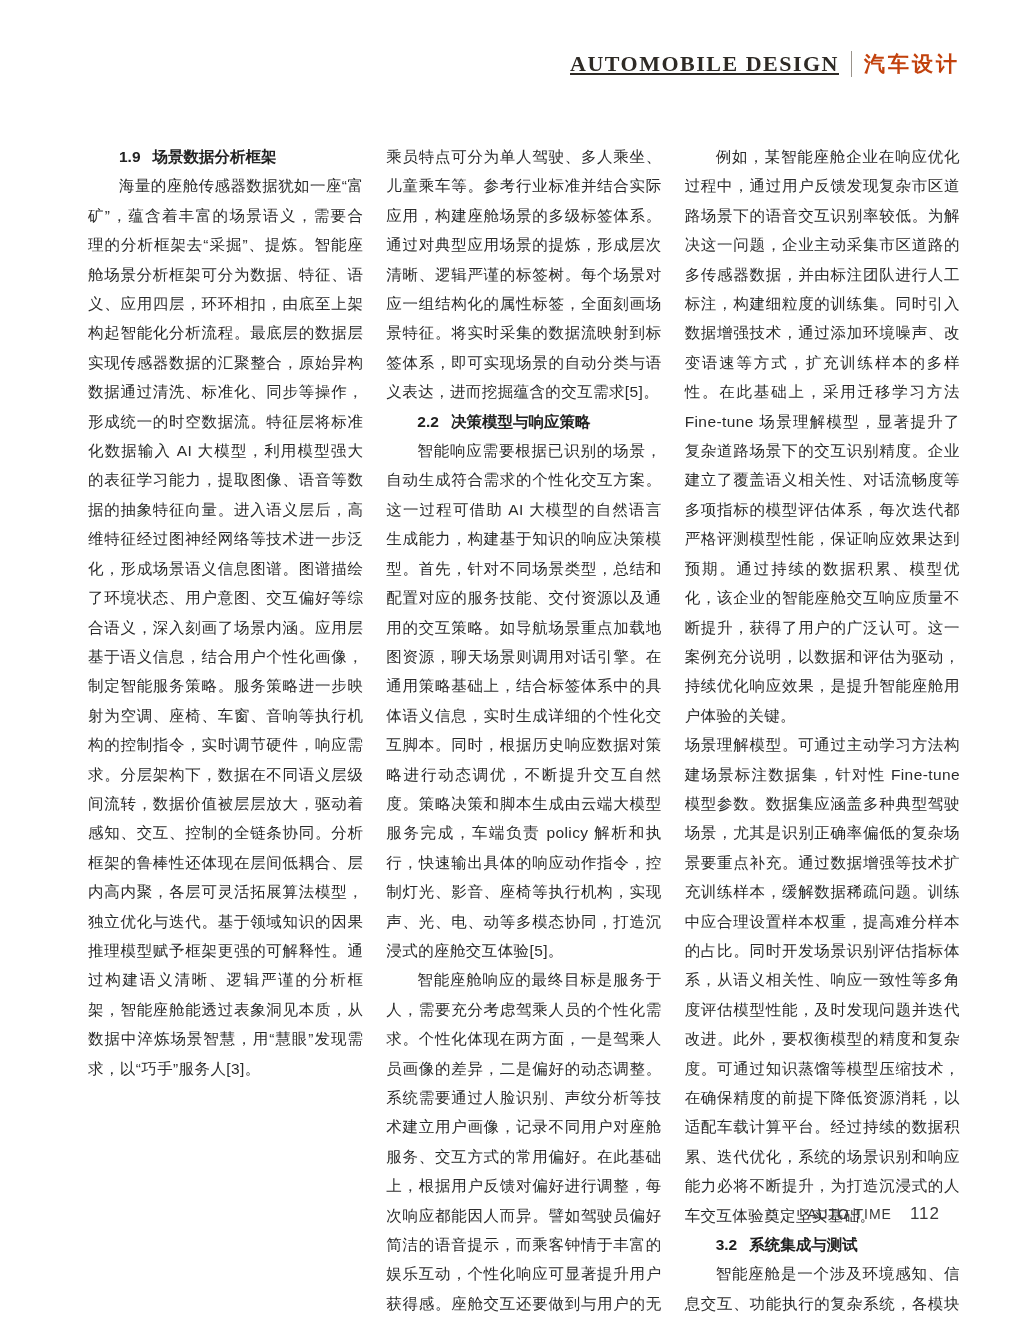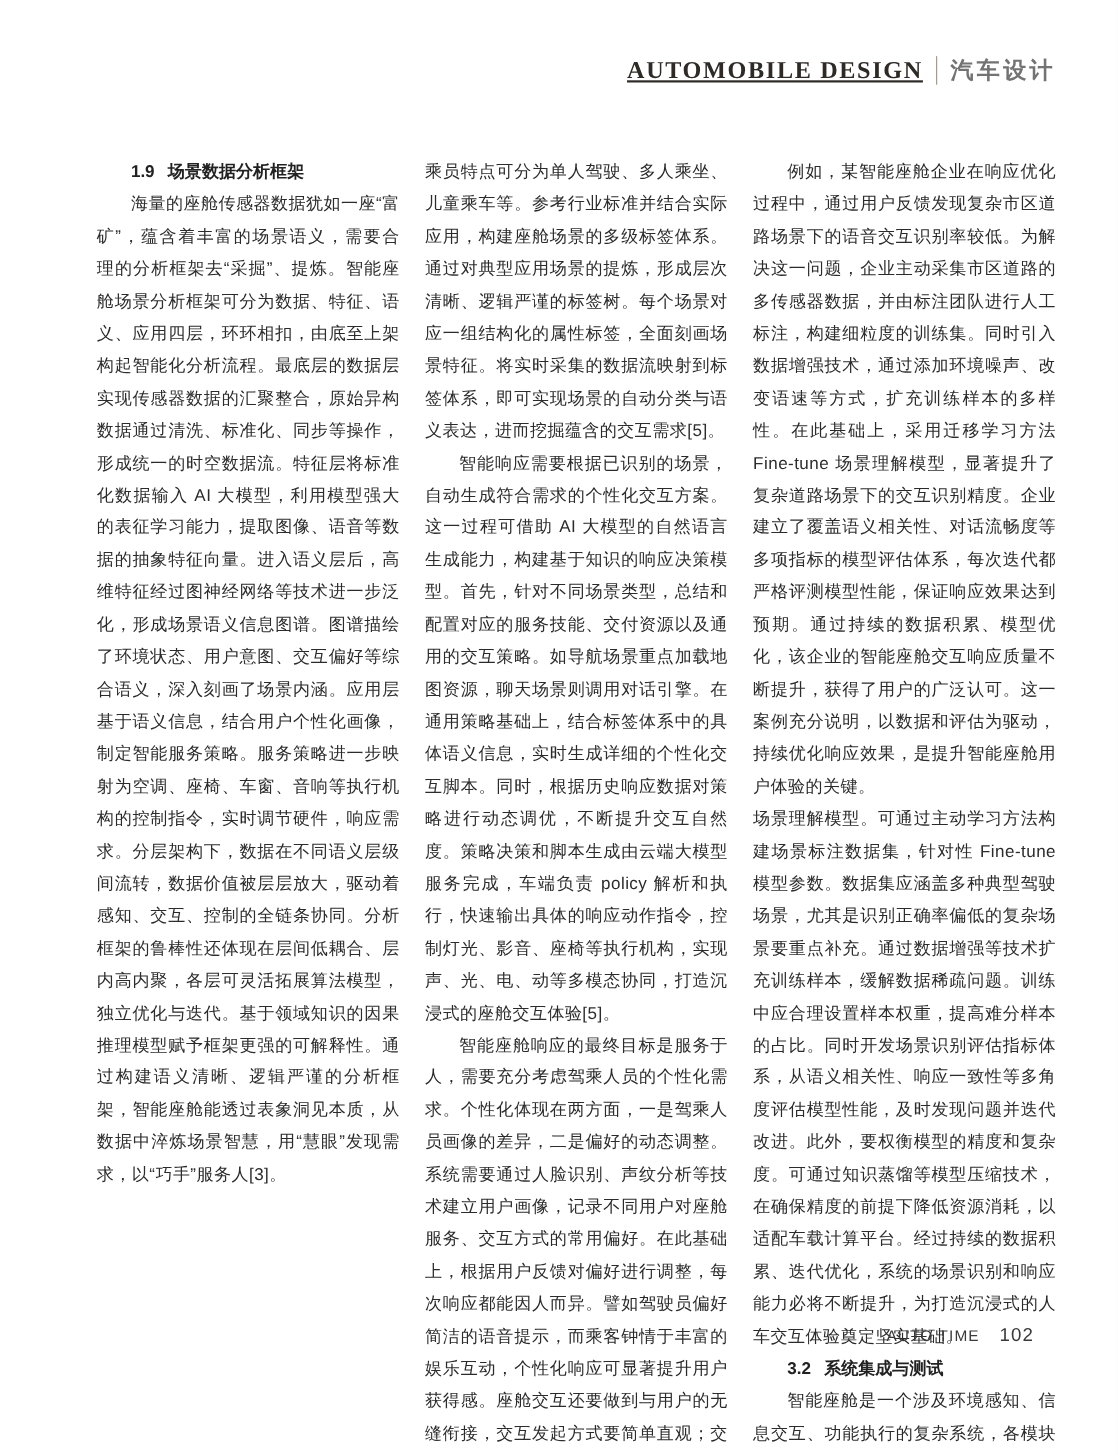--- a/index.html
+++ b/index.html
@@ -21,21 +21,21 @@
   .header-en {
     font-family: "Liberation Serif", "DejaVu Serif", serif;
     font-weight: bold; font-size: 22px; letter-spacing: 1.5px;
     color: #2e2a25;
     text-decoration: underline;
   }
   .header-divider {
     width: 1px; height: 26px; background: #9a938b;
   }
   .header-zh {
-    color: #737373; font-size: 21px; font-weight: bold; letter-spacing: 3px;
+    color: #c2410c; font-size: 21px; font-weight: bold; letter-spacing: 3px;
   }
   .content {
     position: absolute; top: 142px; left: 88px; right: 56px;
     display: flex; gap: 23px;
   }
   .column {
     flex: 1 1 0; min-width: 0;
     text-align: justify;
     color: #2b2b2b;
   }
@@ -77,32 +77,33 @@
   <main class="content">
 
     <section class="column">
       <h4 class="sub"><span class="num">1.9</span><span>场景数据分析框架</span></h4>
       <p class="body indent">海量的座舱传感器数据犹如一座“富矿”，蕴含着丰富的场景语义，需要合理的分析框架去“采掘”、提炼。智能座舱场景分析框架可分为数据、特征、语义、应用四层，环环相扣，由底至上架构起智能化分析流程。最底层的数据层实现传感器数据的汇聚整合，原始异构数据通过清洗、标准化、同步等操作，形成统一的时空数据流。特征层将标准化数据输入 AI 大模型，利用模型强大的表征学习能力，提取图像、语音等数据的抽象特征向量。进入语义层后，高维特征经过图神经网络等技术进一步泛化，形成场景语义信息图谱。图谱描绘了环境状态、用户意图、交互偏好等综合语义，深入刻画了场景内涵。应用层基于语义信息，结合用户个性化画像，制定智能服务策略。服务策略进一步映射为空调、座椅、车窗、音响等执行机构的控制指令，实时调节硬件，响应需求。分层架构下，数据在不同语义层级间流转，数据价值被层层放大，驱动着感知、交互、控制的全链条协同。分析框架的鲁棒性还体现在层间低耦合、层内高内聚，各层可灵活拓展算法模型，独立优化与迭代。基于领域知识的因果推理模型赋予框架更强的可解释性。通过构建语义清晰、逻辑严谨的分析框架，智能座舱能透过表象洞见本质，从数据中淬炼场景智慧，用“慧眼”发现需求，以“巧手”服务人[3]。</p>
 
     </section>
 
     <section class="column">
       <p class="body">乘员特点可分为单人驾驶、多人乘坐、儿童乘车等。参考行业标准并结合实际应用，构建座舱场景的多级标签体系。通过对典型应用场景的提炼，形成层次清晰、逻辑严谨的标签树。每个场景对应一组结构化的属性标签，全面刻画场景特征。将实时采集的数据流映射到标签体系，即可实现场景的自动分类与语义表达，进而挖掘蕴含的交互需求[5]。</p>
+      <h4 class="sub"><span class="num">2.2</span><span>决策模型与响应策略</span></h4>
       <p class="body indent">智能响应需要根据已识别的场景，自动生成符合需求的个性化交互方案。这一过程可借助 AI 大模型的自然语言生成能力，构建基于知识的响应决策模型。首先，针对不同场景类型，总结和配置对应的服务技能、交付资源以及通用的交互策略。如导航场景重点加载地图资源，聊天场景则调用对话引擎。在通用策略基础上，结合标签体系中的具体语义信息，实时生成详细的个性化交互脚本。同时，根据历史响应数据对策略进行动态调优，不断提升交互自然度。策略决策和脚本生成由云端大模型服务完成，车端负责 policy 解析和执行，快速输出具体的响应动作指令，控制灯光、影音、座椅等执行机构，实现声、光、电、动等多模态协同，打造沉浸式的座舱交互体验[5]。</p>
       <p class="body indent">智能座舱响应的最终目标是服务于人，需要充分考虑驾乘人员的个性化需求。个性化体现在两方面，一是驾乘人员画像的差异，二是偏好的动态调整。系统需要通过人脸识别、声纹分析等技术建立用户画像，记录不同用户对座舱服务、交互方式的常用偏好。在此基础上，根据用户反馈对偏好进行调整，每次响应都能因人而异。譬如驾驶员偏好简洁的语音提示，而乘客钟情于丰富的娱乐互动，个性化响应可显著提升用户获得感。座舱交互还要做到与用户的无缝衔接，交互发起方式要简单直观；交互节奏要与用户习惯同步；响应及时且到位，减少用户等待。力求在服务流畅与交互丰富度之间取得平衡，给用户自然贴心的人车交互体验。</p>
 
     </section>
 
     <section class="column">
       <p class="body indent">例如，某智能座舱企业在响应优化过程中，通过用户反馈发现复杂市区道路场景下的语音交互识别率较低。为解决这一问题，企业主动采集市区道路的多传感器数据，并由标注团队进行人工标注，构建细粒度的训练集。同时引入数据增强技术，通过添加环境噪声、改变语速等方式，扩充训练样本的多样性。在此基础上，采用迁移学习方法 Fine-tune 场景理解模型，显著提升了复杂道路场景下的交互识别精度。企业建立了覆盖语义相关性、对话流畅度等多项指标的模型评估体系，每次迭代都严格评测模型性能，保证响应效果达到预期。通过持续的数据积累、模型优化，该企业的智能座舱交互响应质量不断提升，获得了用户的广泛认可。这一案例充分说明，以数据和评估为驱动，持续优化响应效果，是提升智能座舱用户体验的关键。</p>
       <p class="body">场景理解模型。可通过主动学习方法构建场景标注数据集，针对性 Fine-tune 模型参数。数据集应涵盖多种典型驾驶场景，尤其是识别正确率偏低的复杂场景要重点补充。通过数据增强等技术扩充训练样本，缓解数据稀疏问题。训练中应合理设置样本权重，提高难分样本的占比。同时开发场景识别评估指标体系，从语义相关性、响应一致性等多角度评估模型性能，及时发现问题并迭代改进。此外，要权衡模型的精度和复杂度。可通过知识蒸馏等模型压缩技术，在确保精度的前提下降低资源消耗，以适配车载计算平台。经过持续的数据积累、迭代优化，系统的场景识别和响应能力必将不断提升，为打造沉浸式的人车交互体验奠定坚实基础。</p>
       <h4 class="sub"><span class="num">3.2</span><span>系统集成与测试</span></h4>
       <p class="body indent">智能座舱是一个涉及环境感知、信息交互、功能执行的复杂系统，各模块间的无缝集成至关重要。感知层、语义层、应用层等核心模块要在软硬件环境、通信协议等方面严格遵循车规级标准，满足实时性、可靠性要求。模块间数据流的格式、频率需精准对接，避免衔接断层。应用容器化部署可提高系统稳定性和可维护性。在系统集成的基础上，要开展全方位的测试验证。测试场景应覆盖功能、性能、异常、压力等多个维度。功能测试重点关注不同驾驶场景下的响应准确性和交互流畅度；性能测试要评估端到端时延、</p>
     </section>
 
   </main>
 
   <footer class="footer">
     <span class="footer-journal">AUTO TIME</span>
-    <span class="footer-page">102</span>
+    <span class="footer-page">112</span>
   </footer>
 
 </div>
 
 </body></html>

